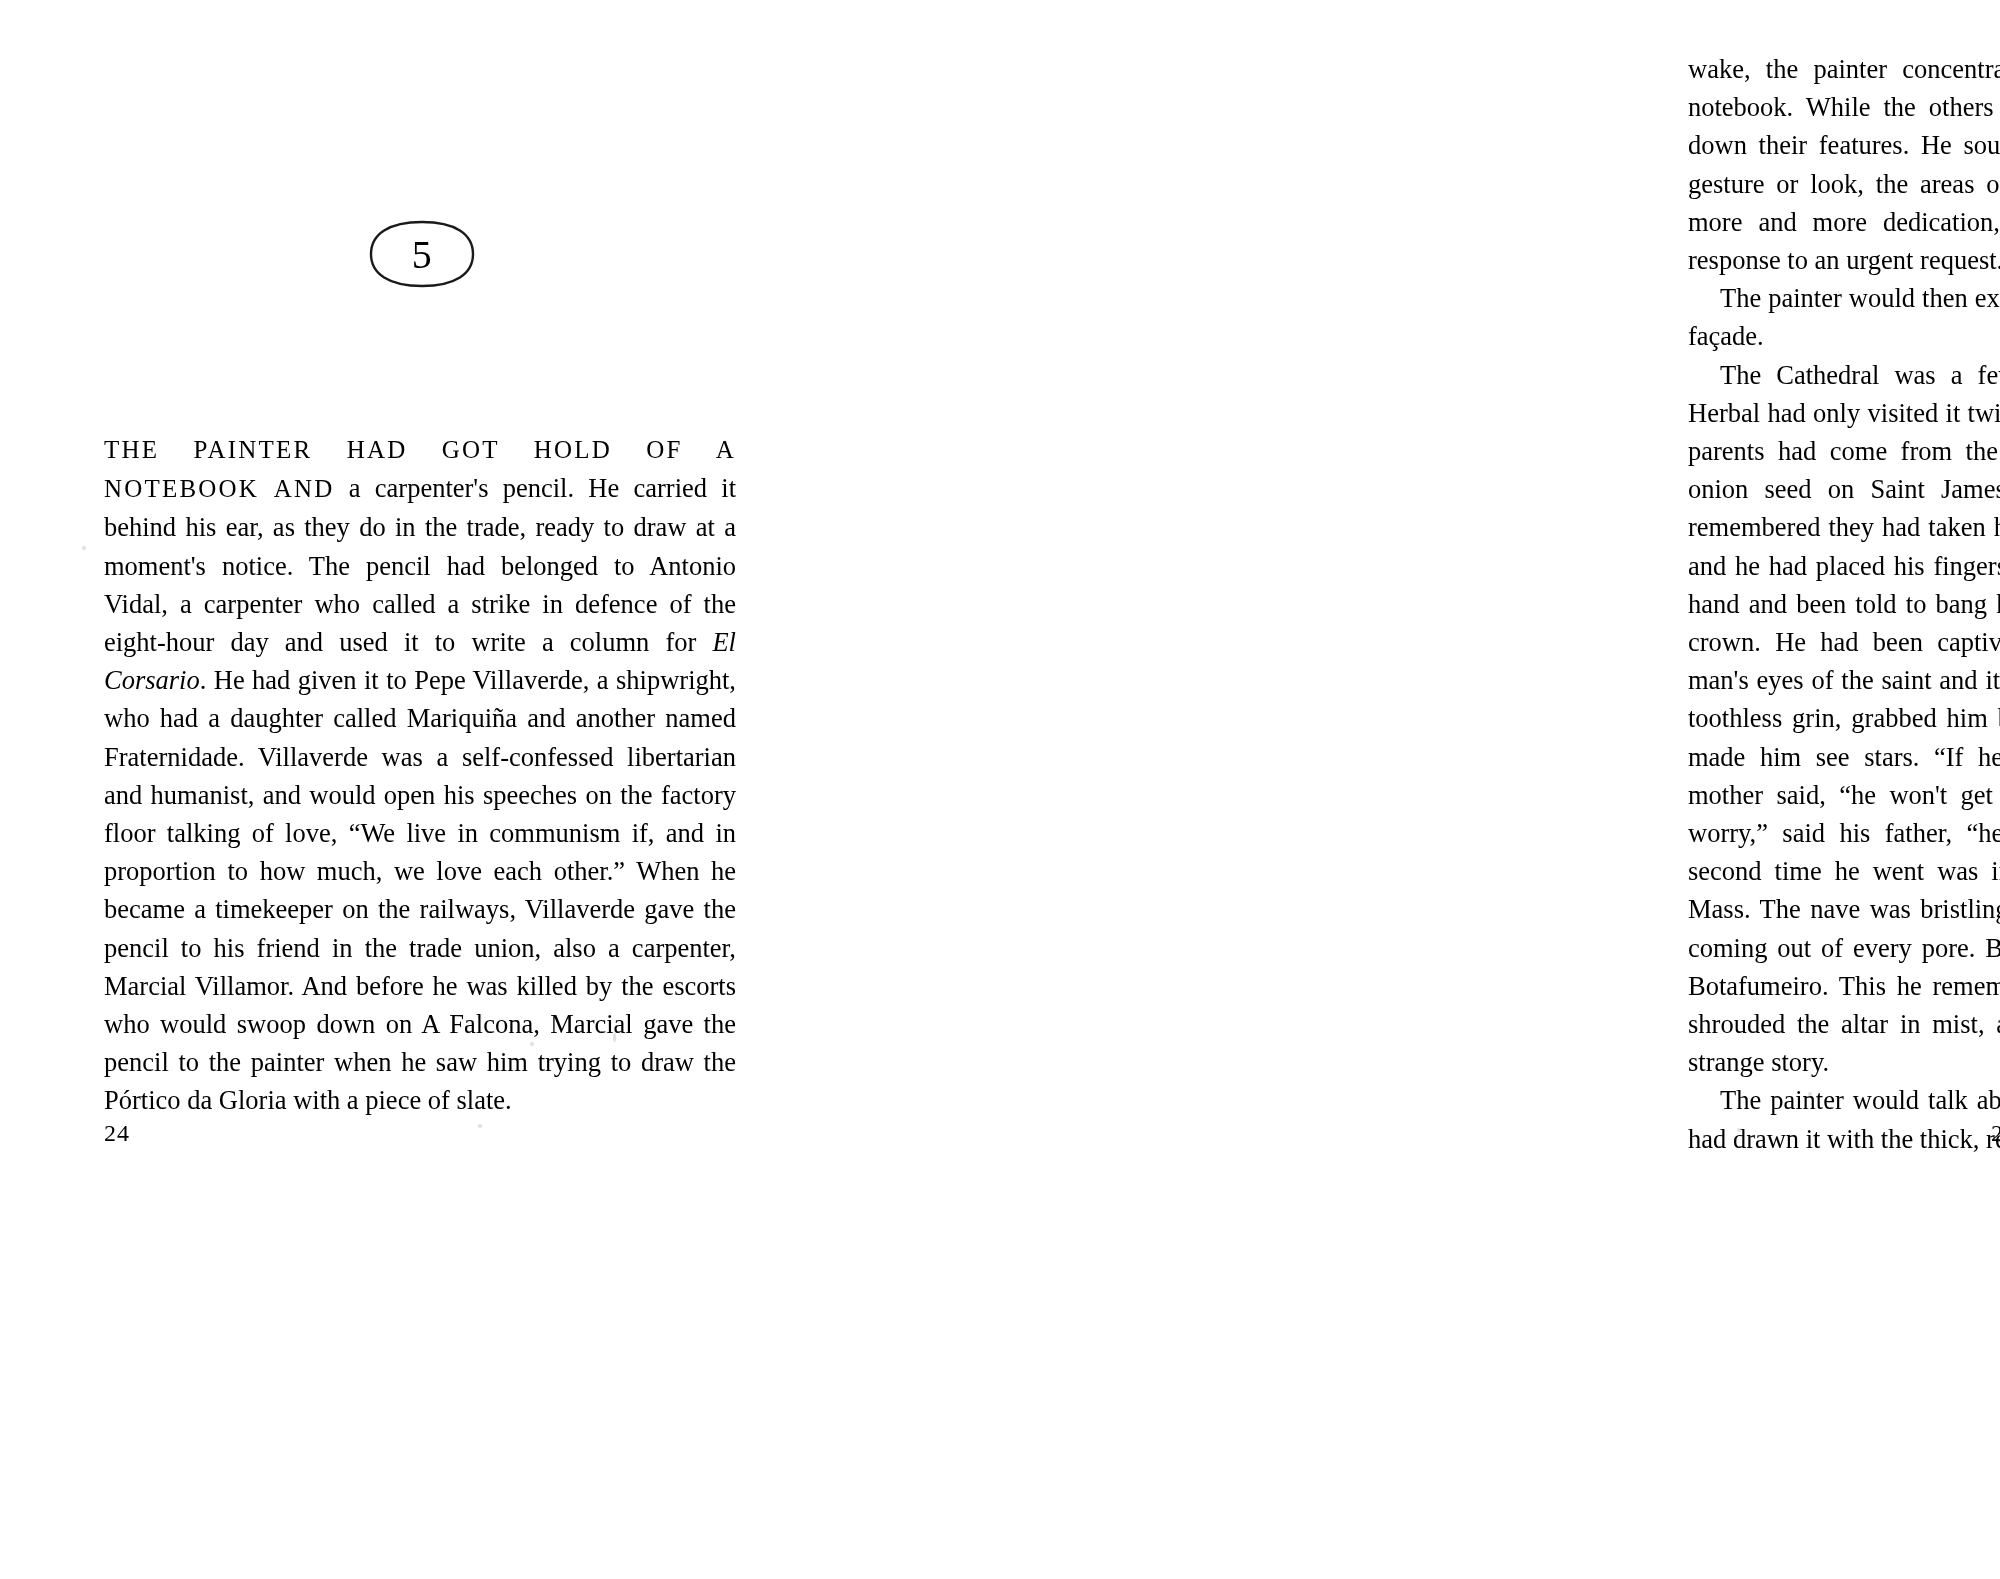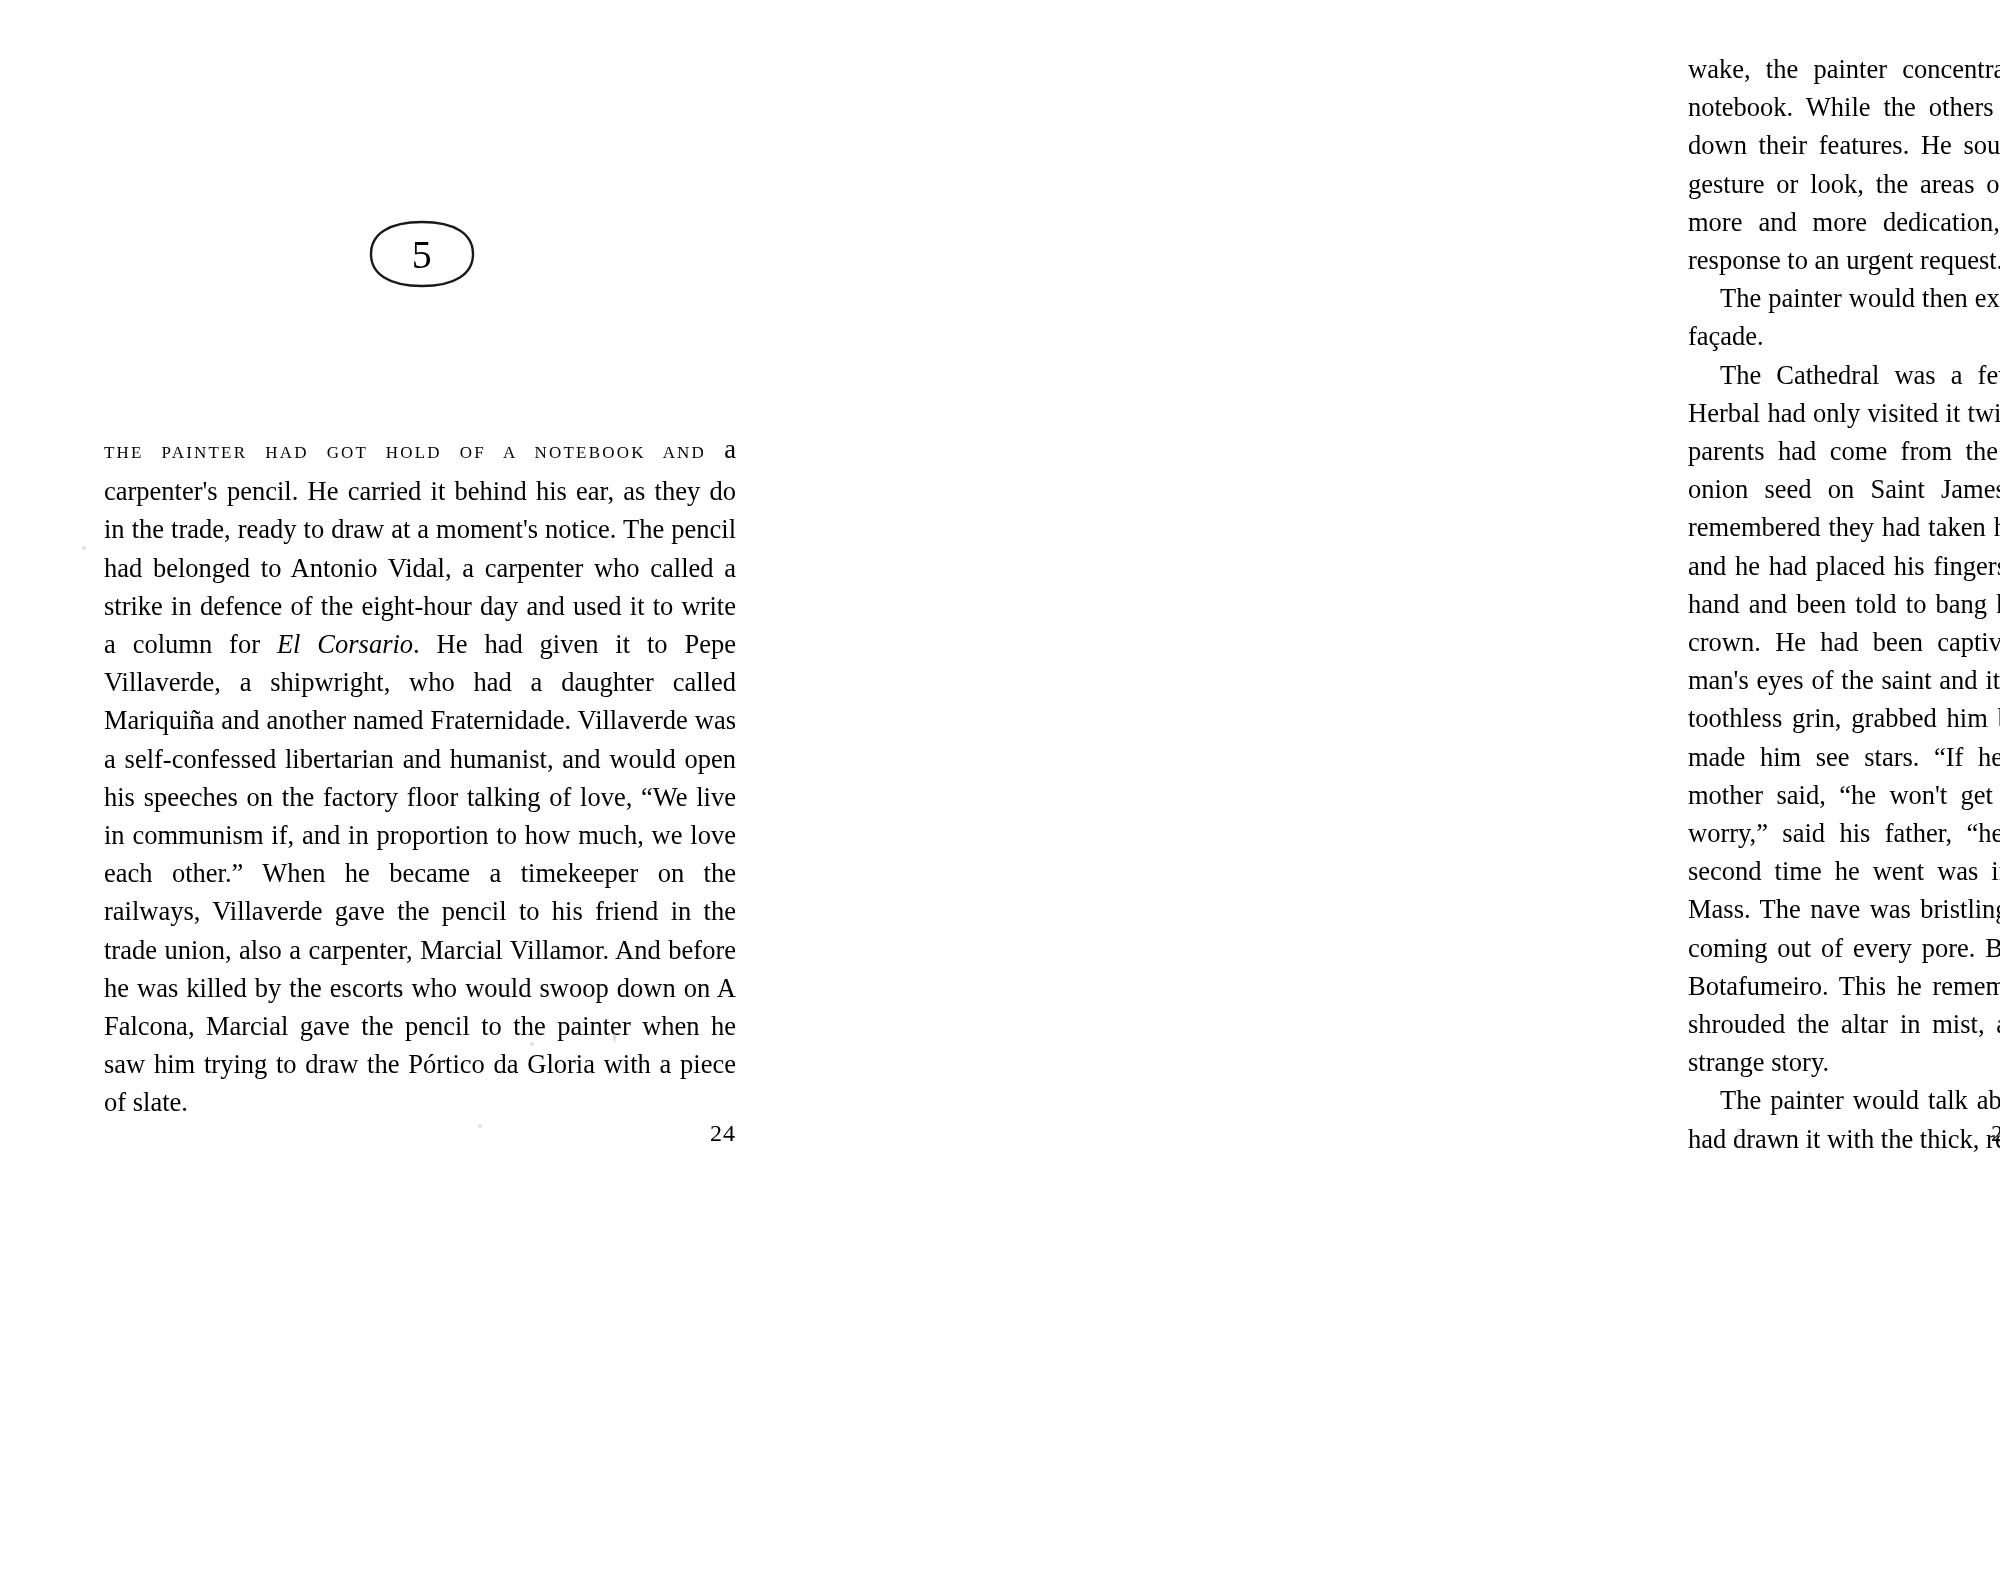--- a/index.html
+++ b/index.html
@@ -82,38 +82,38 @@
     text-justify: inter-word;
     font-family: "Liberation Serif", serif;
     hyphens: manual;
   }
   p.indent {
     text-indent: 32px;
   }
   .smallcaps {
     font-variant: small-caps;
     letter-spacing: 2.2px;
-    font-size: 17px;
+    font-size: 25px;
   }
   .italic {
     font-style: italic;
   }
 
   
   .folio {
     position: absolute;
     font-size: 24px;
     font-family: "Liberation Serif", serif;
     letter-spacing: 1px;
   }
   .folio-left {
     left: 104px;
     top: 1120px;
     width: 632px;
-    text-align: right;
+    text-align: left;
   }
   .folio-right {
     left: 848px;
     top: 1120px;
     width: 632px;
     text-align: center;
   }
 
   
   .speck {

